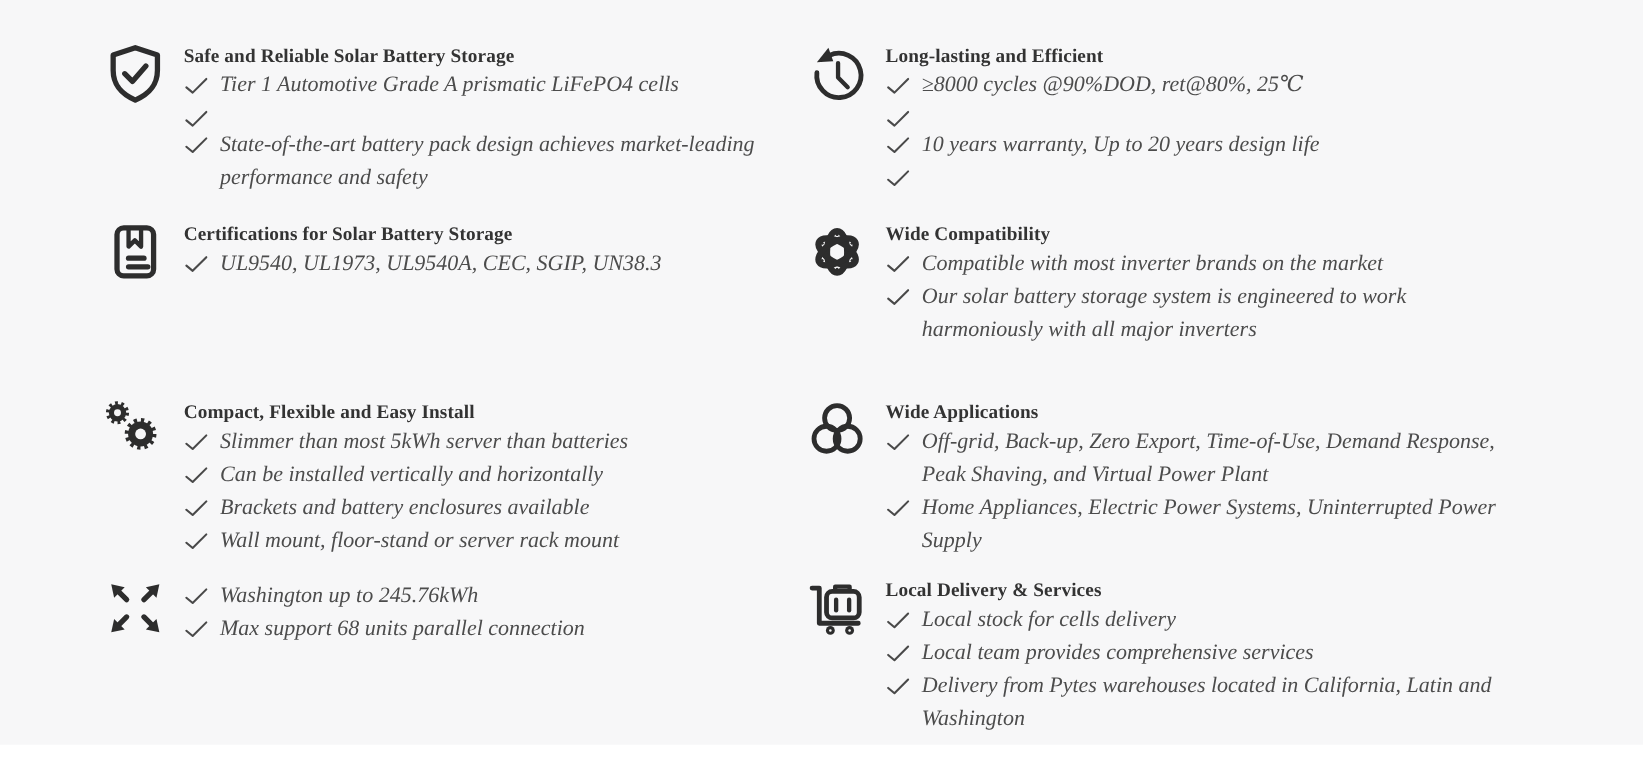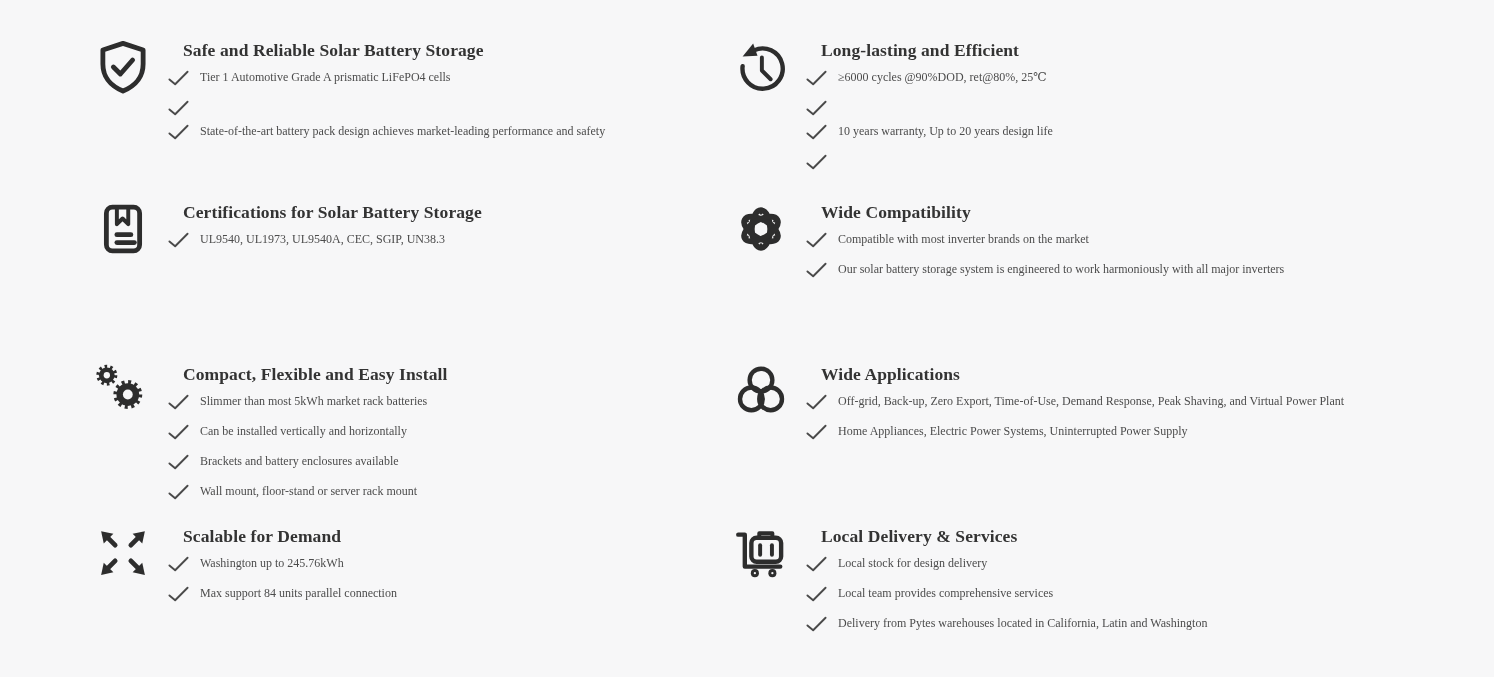--- a/index.html
+++ b/index.html
@@ -16,31 +16,31 @@
     grid-template-rows: 162px 162px 162px auto;
   }
   .feature { display: flex; align-items: flex-start; padding-top: 10px; }
   .icon {
     width: 56px; flex: 0 0 56px; margin-right: 16px; margin-top: -4px;
     color: #2d2d2d;
   }
   .icon svg { width: 56px; height: 62px; display: block; }
   .content { flex: 1 1 auto; min-width: 0; }
   .content h3 {
-    margin: 0 0 2px 16px;
+    margin: 0 0 2px 0;
     font-size: 17.5px; line-height: 20px; font-weight: bold;
     color: #333333; letter-spacing: 0.1px;
   }
   .content ul { margin: 0; padding: 0; list-style: none; }
   .col-right .content ul { max-width: 566px; }
   .col-left  .content ul { max-width: 540px; }
   .content li { display: flex; align-items: flex-start; }
   .check { flex: 0 0 21px; width: 21px; height: 16px; margin: 8px 11px 0 1px; }
   .content li span {
-    font-size: 12px; line-height: 30px; color: #4c4c4c;
+    font-size: 20px; line-height: 30px; color: #4c4c4c; font-style: italic;
   }
   .bottom-strip {
     position: absolute; left: 0; bottom: 0; width: 100%; height: 22px;
     background: #ffffff;
   }
 </style>
 </head>
 <body>
 
 <div class="features">
@@ -84,21 +84,21 @@
         <path d="M33 21 V36 L43 46" fill="none" stroke="currentColor" stroke-width="4.5" stroke-linecap="round" stroke-linejoin="round"></path>
       </svg>
     </div>
     <div class="content">
       <h3>Long-lasting and Efficient</h3>
       <ul>
         <li>
             <svg class="check" viewBox="0 0 22 16">
               <polyline points="1.5,9.5 7.5,14.5 20.5,1.5" fill="none" stroke="#4a4a4a" stroke-width="2" stroke-linecap="round" stroke-linejoin="round"></polyline>
             </svg>
-            <span>≥6000 cycles @90%DOD, ret@80%, 25℃</span>
+            <span>≥8000 cycles @90%DOD, ret@80%, 25℃</span>
           </li>
         <li>
             <svg class="check" viewBox="0 0 22 16">
               <polyline points="1.5,9.5 7.5,14.5 20.5,1.5" fill="none" stroke="#4a4a4a" stroke-width="2" stroke-linecap="round" stroke-linejoin="round"></polyline>
             </svg>
           </li>
         <li>
             <svg class="check" viewBox="0 0 22 16">
               <polyline points="1.5,9.5 7.5,14.5 20.5,1.5" fill="none" stroke="#4a4a4a" stroke-width="2" stroke-linecap="round" stroke-linejoin="round"></polyline>
             </svg>
@@ -177,21 +177,21 @@
         <circle cx="37.5" cy="36" r="5.6" fill="#f7f7f8"></circle>
       </svg>
     </div>
     <div class="content">
       <h3>Compact, Flexible and Easy Install</h3>
       <ul>
         <li>
             <svg class="check" viewBox="0 0 22 16">
               <polyline points="1.5,9.5 7.5,14.5 20.5,1.5" fill="none" stroke="#4a4a4a" stroke-width="2" stroke-linecap="round" stroke-linejoin="round"></polyline>
             </svg>
-            <span>Slimmer than most 5kWh market rack batteries</span>
+            <span>Slimmer than most 5kWh server than batteries</span>
           </li>
         <li>
             <svg class="check" viewBox="0 0 22 16">
               <polyline points="1.5,9.5 7.5,14.5 20.5,1.5" fill="none" stroke="#4a4a4a" stroke-width="2" stroke-linecap="round" stroke-linejoin="round"></polyline>
             </svg>
             <span>Can be installed vertically and horizontally</span>
           </li>
         <li>
             <svg class="check" viewBox="0 0 22 16">
               <polyline points="1.5,9.5 7.5,14.5 20.5,1.5" fill="none" stroke="#4a4a4a" stroke-width="2" stroke-linecap="round" stroke-linejoin="round"></polyline>
@@ -242,33 +242,32 @@
         <polygon points="7,7 21,10 10,21" fill="currentColor"></polygon>
         <path d="M41 23 L51 13" stroke="currentColor" stroke-width="5.5" stroke-linecap="round"></path>
         <polygon points="57,7 43,10 54,21" fill="currentColor"></polygon>
         <path d="M23 41 L13 51" stroke="currentColor" stroke-width="5.5" stroke-linecap="round"></path>
         <polygon points="7,57 10,43 21,54" fill="currentColor"></polygon>
         <path d="M41 41 L51 51" stroke="currentColor" stroke-width="5.5" stroke-linecap="round"></path>
         <polygon points="57,57 54,43 43,54" fill="currentColor"></polygon>
       </svg>
     </div>
     <div class="content">
-      <h3>Scalable for Demand</h3>
       <ul>
         <li>
             <svg class="check" viewBox="0 0 22 16">
               <polyline points="1.5,9.5 7.5,14.5 20.5,1.5" fill="none" stroke="#4a4a4a" stroke-width="2" stroke-linecap="round" stroke-linejoin="round"></polyline>
             </svg>
             <span>Washington up to 245.76kWh</span>
           </li>
         <li>
             <svg class="check" viewBox="0 0 22 16">
               <polyline points="1.5,9.5 7.5,14.5 20.5,1.5" fill="none" stroke="#4a4a4a" stroke-width="2" stroke-linecap="round" stroke-linejoin="round"></polyline>
             </svg>
-            <span>Max support 84 units parallel connection</span>
+            <span>Max support 68 units parallel connection</span>
           </li>
       </ul>
     </div>
   </section>
 
   <section class="feature col-right">
     <div class="icon">
       <svg viewBox="0 0 64 64">
         <path d="M6 11 H13.5 V47.5 H54" fill="none" stroke="currentColor" stroke-width="5" stroke-linecap="round" stroke-linejoin="round"></path>
         <circle cx="25" cy="55" r="4.6" fill="currentColor"></circle>
@@ -281,21 +280,21 @@
         <path d="M44.5 23 V34" stroke="currentColor" stroke-width="4.5" stroke-linecap="round"></path>
       </svg>
     </div>
     <div class="content">
       <h3>Local Delivery &amp; Services</h3>
       <ul>
         <li>
             <svg class="check" viewBox="0 0 22 16">
               <polyline points="1.5,9.5 7.5,14.5 20.5,1.5" fill="none" stroke="#4a4a4a" stroke-width="2" stroke-linecap="round" stroke-linejoin="round"></polyline>
             </svg>
-            <span>Local stock for design delivery</span>
+            <span>Local stock for cells delivery</span>
           </li>
         <li>
             <svg class="check" viewBox="0 0 22 16">
               <polyline points="1.5,9.5 7.5,14.5 20.5,1.5" fill="none" stroke="#4a4a4a" stroke-width="2" stroke-linecap="round" stroke-linejoin="round"></polyline>
             </svg>
             <span>Local team provides comprehensive services</span>
           </li>
         <li>
             <svg class="check" viewBox="0 0 22 16">
               <polyline points="1.5,9.5 7.5,14.5 20.5,1.5" fill="none" stroke="#4a4a4a" stroke-width="2" stroke-linecap="round" stroke-linejoin="round"></polyline>

